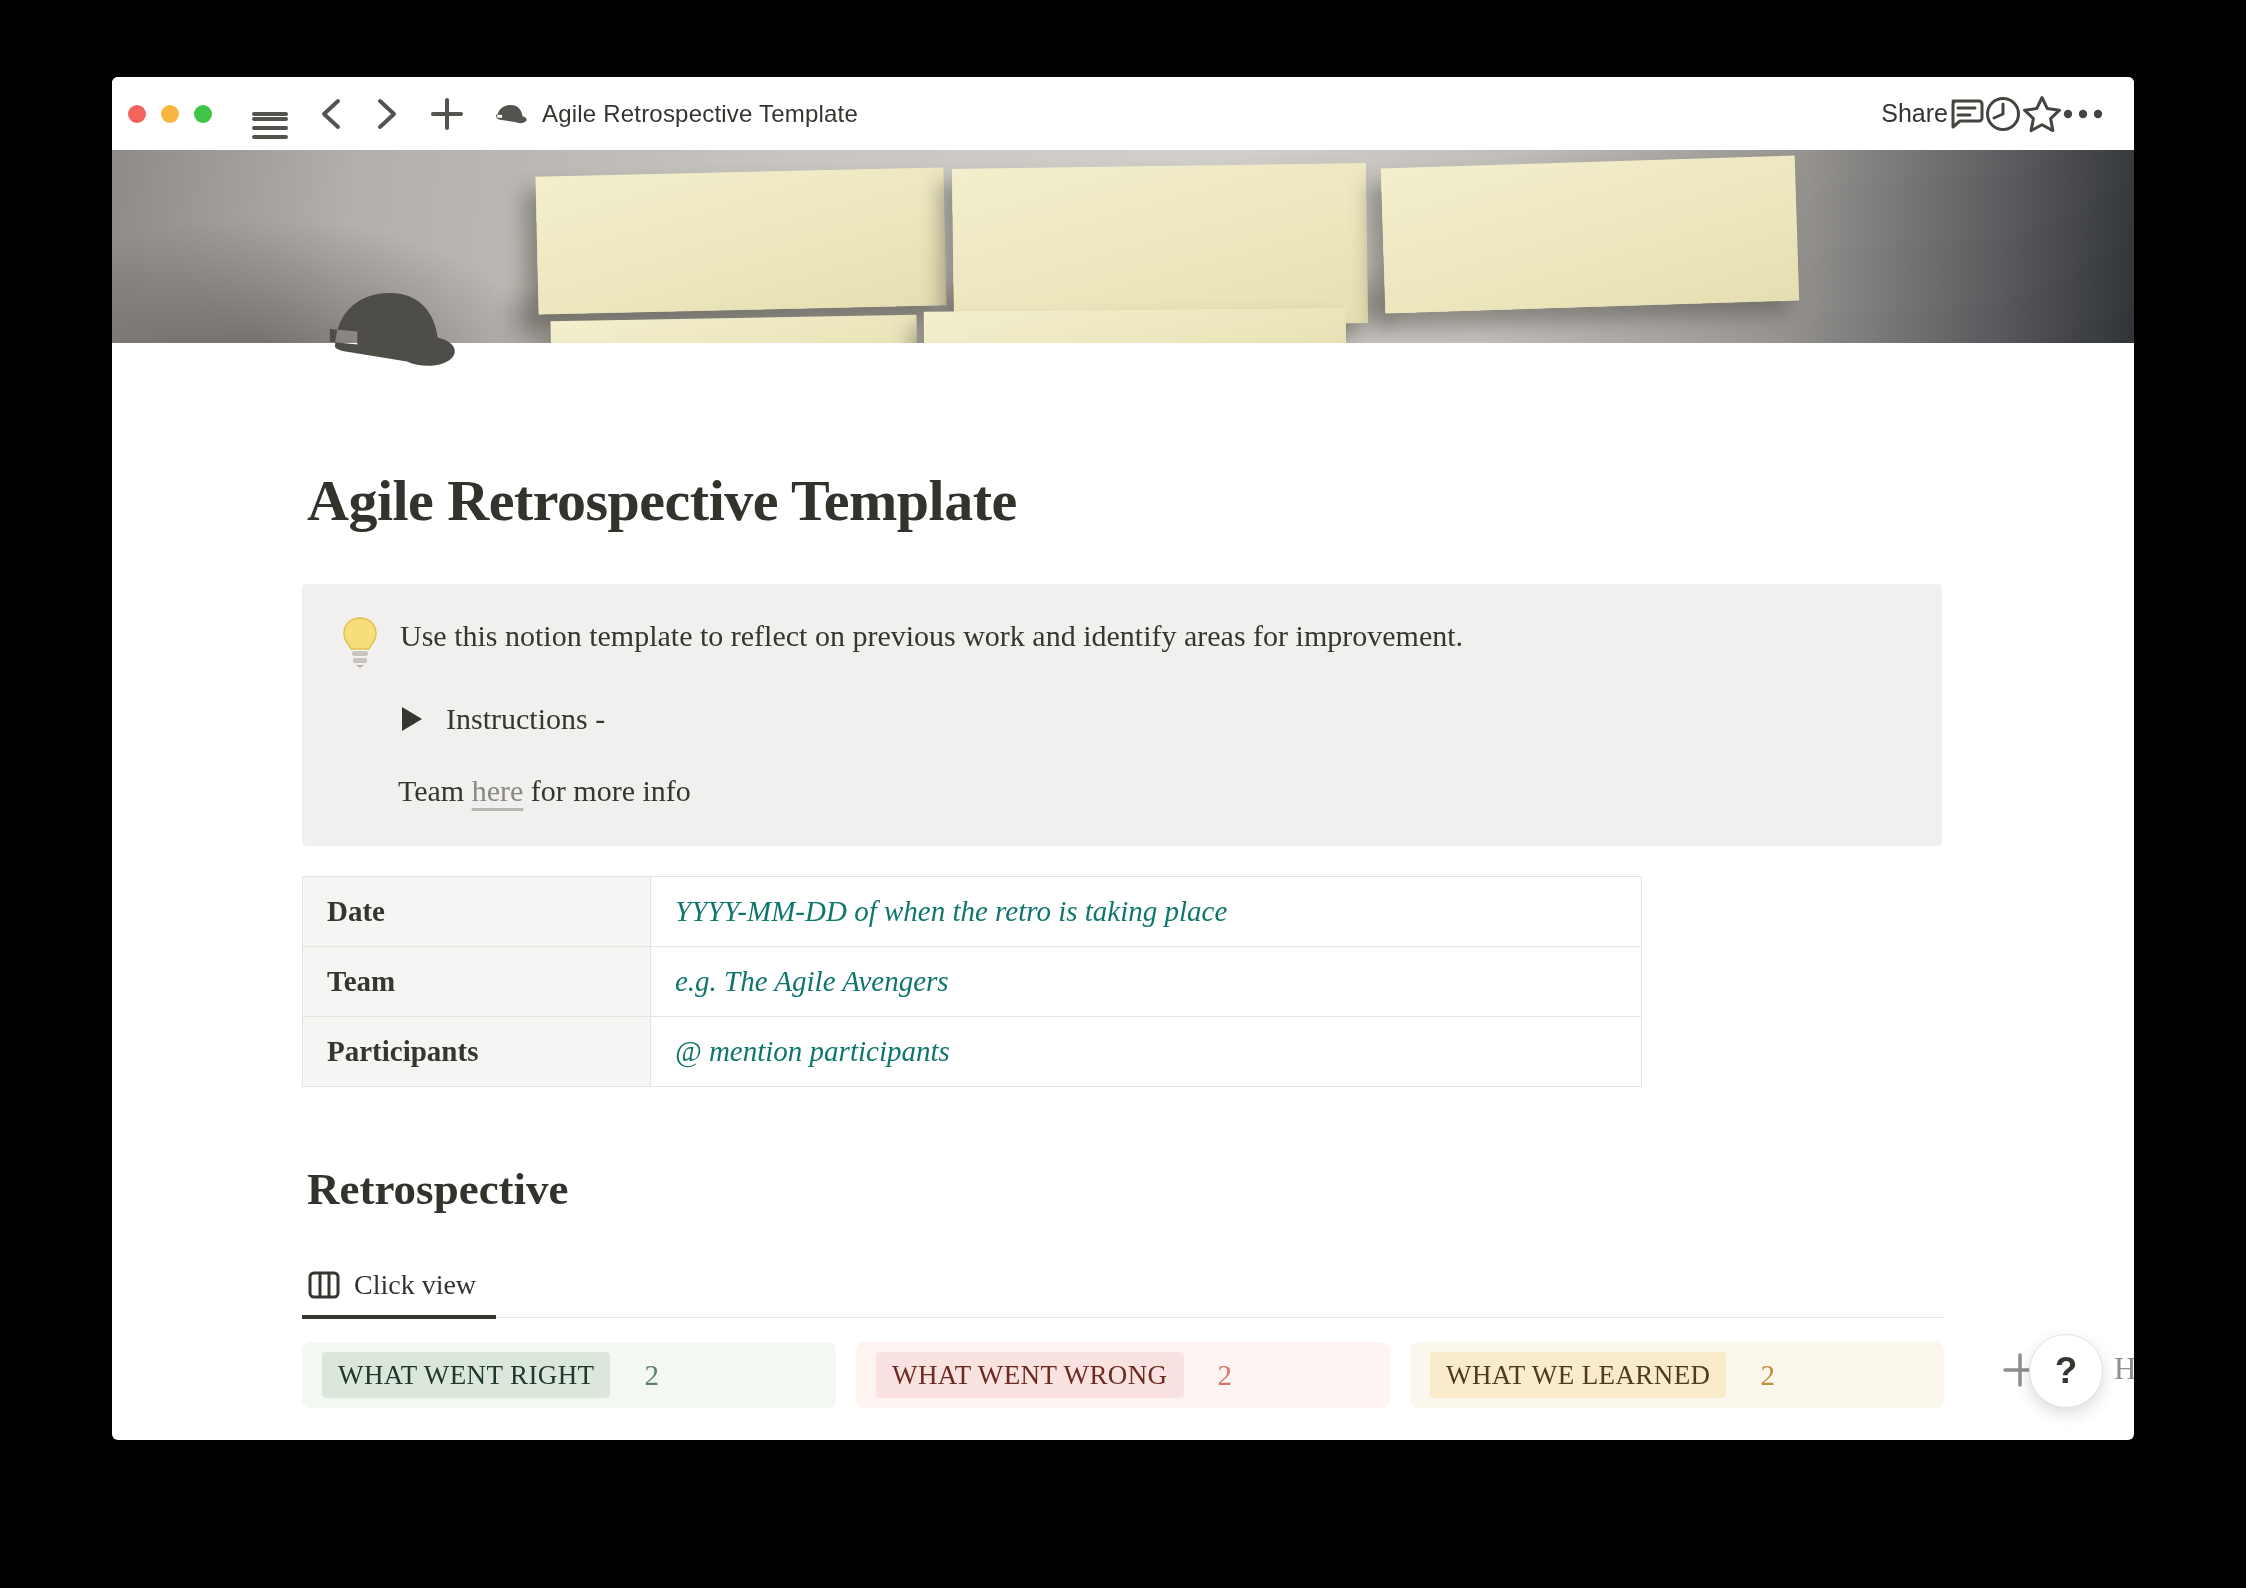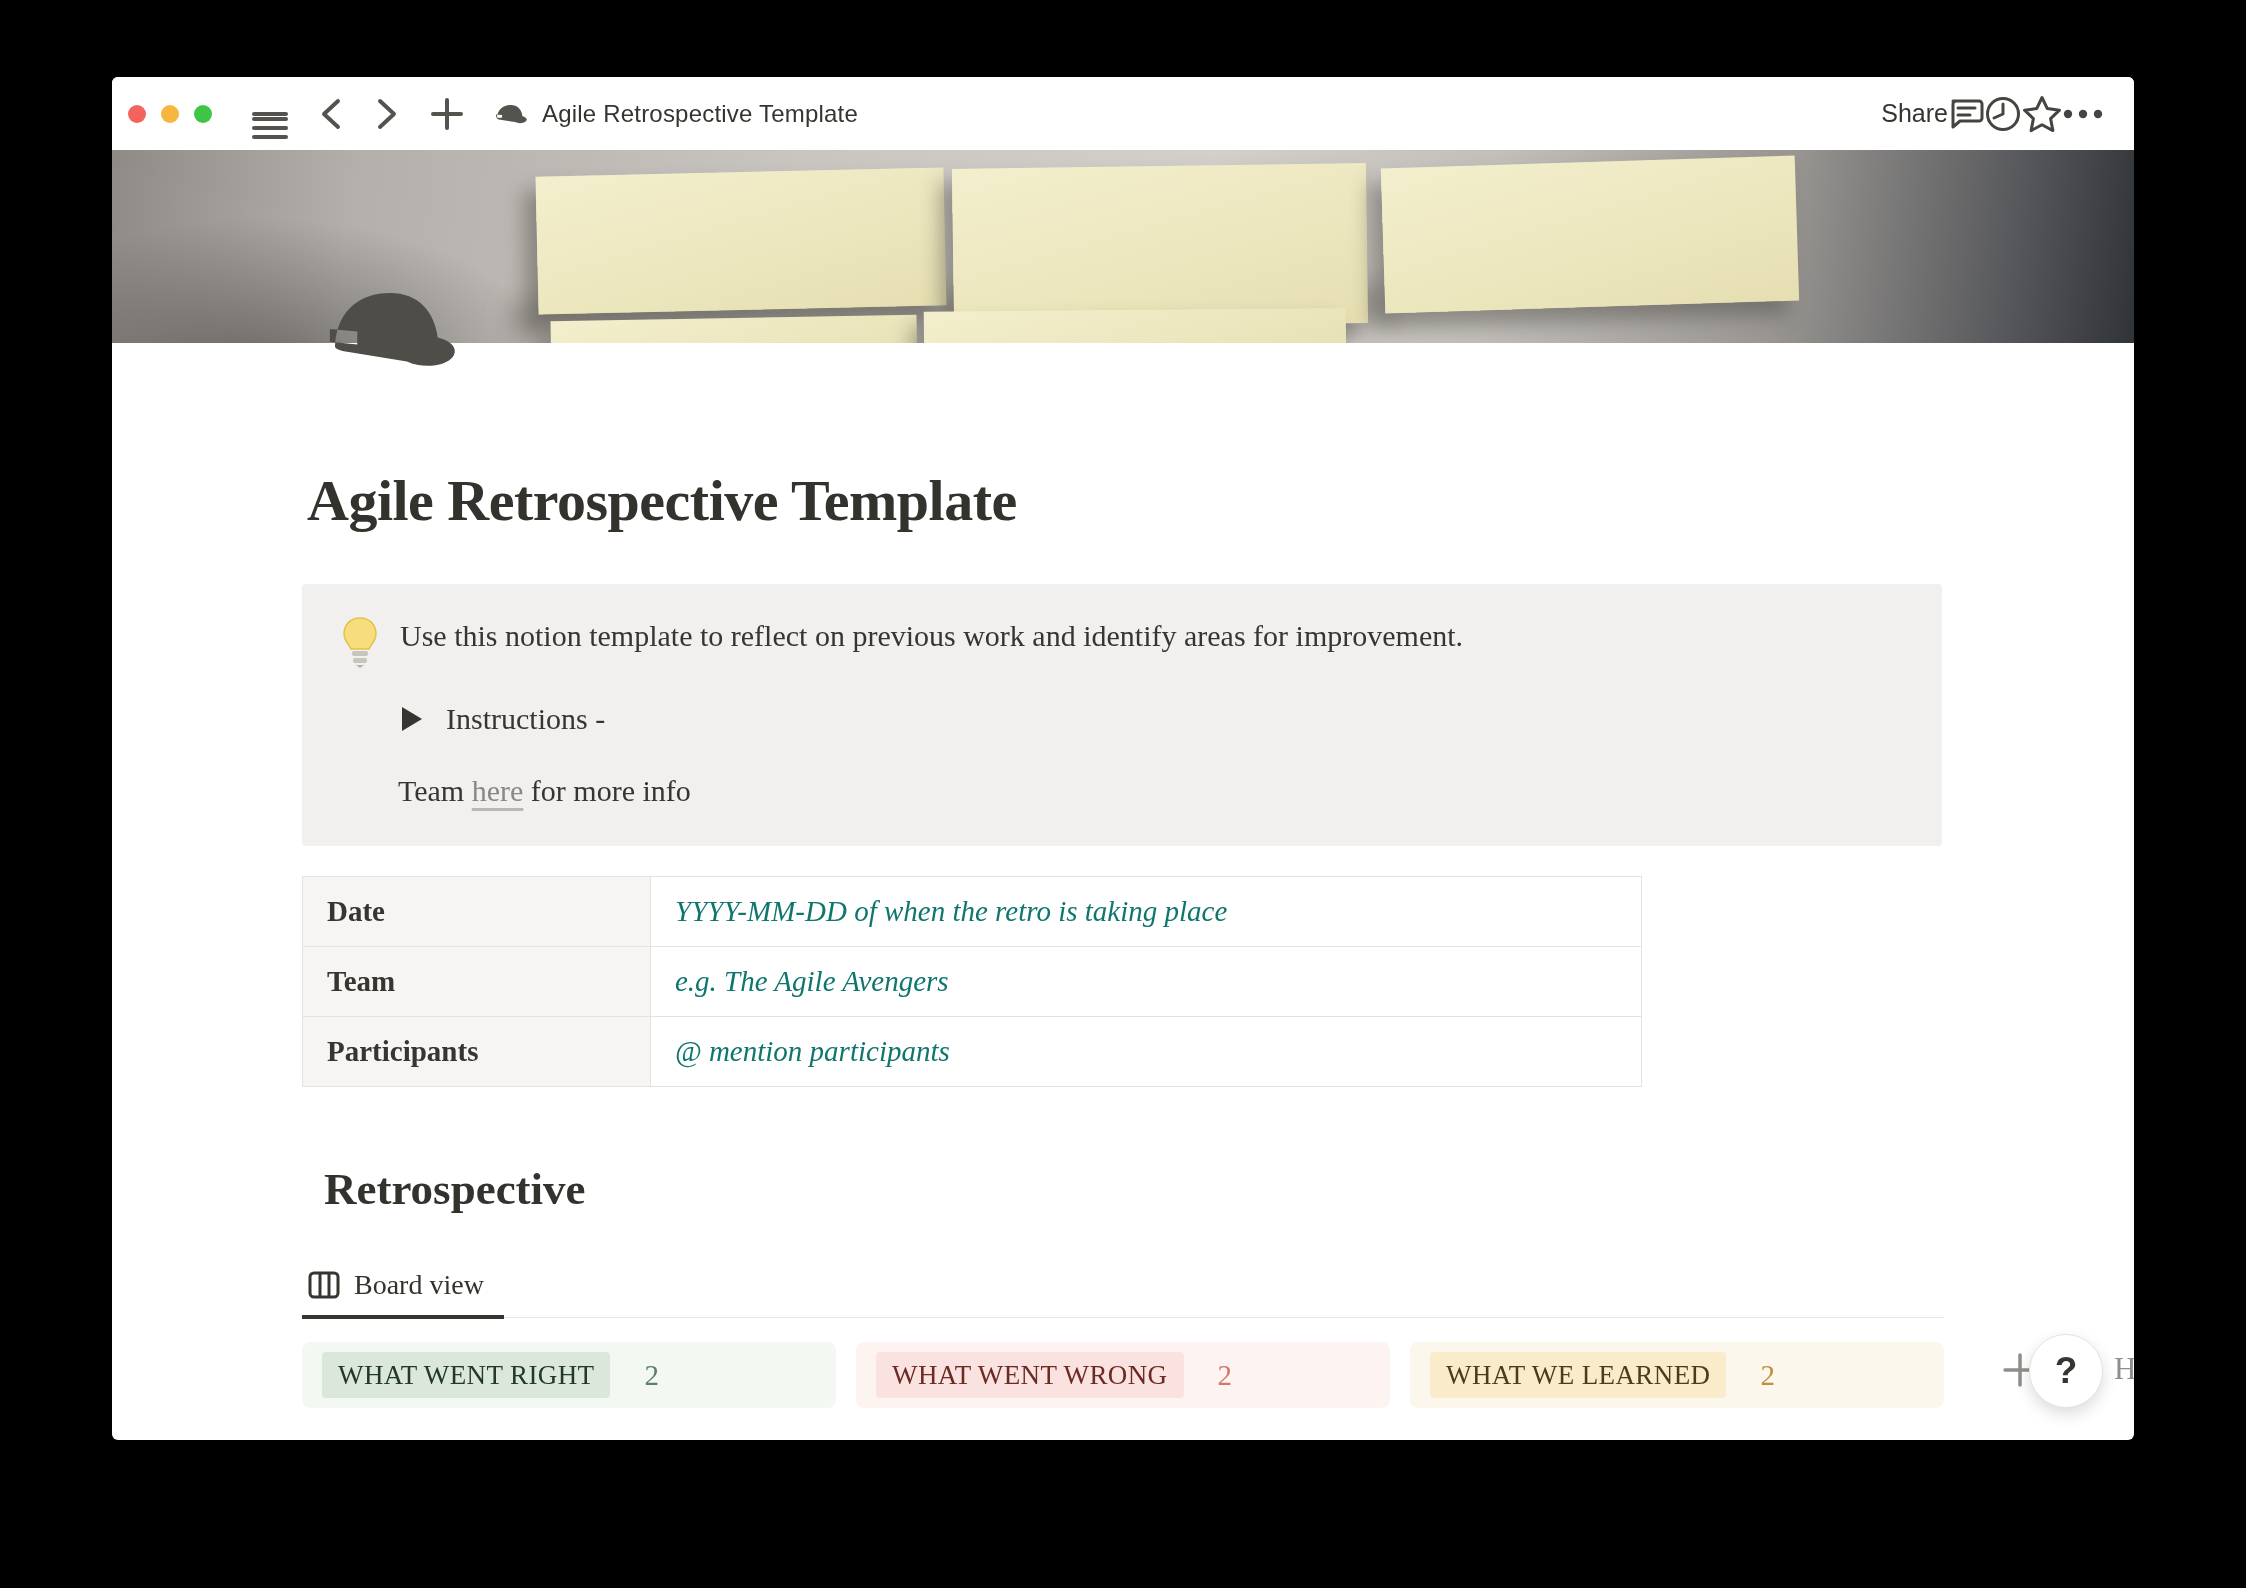--- a/index.html
+++ b/index.html
@@ -58,21 +58,21 @@
   .click-row { margin:38px 0 0 58px; font-size:30px; }
   .click-row a { color:#8a8885; text-decoration:underline; text-decoration-color:#b9b7b2;
                  text-underline-offset:7px; cursor:pointer; }
 
   table.props { margin-top:30px; width:1340px; border-collapse:collapse; table-layout:fixed; }
   table.props th { width:348px; background:#f6f5f3; text-align:left; font-weight:700; }
   table.props th, table.props td { border:1.5px solid #e4e3df; height:70px;
        font-size:29px; padding-left:24px; vertical-align:middle; }
   table.props td { color:#0f766e;font-style:italic; }
 
-  h2.section { margin:76px 0 0 22px; font-size:45px; font-weight:700; color:#33322c; }
+  h2.section { margin:76px 0 0 5px; font-size:45px; font-weight:700; color:#33322c; }
 
   .tabbar { margin-top:50px; width:1642px; border-bottom:1.5px solid #e7e6e3; }
   .tab { display:inline-flex; align-items:center; gap:14px; padding:4px 20px 14px 6px;
          border-bottom:4px solid #37352f; margin-bottom:-2px; cursor:pointer; }
   .tab-label { font-size:28px; color:#33322c; }
 
   .board { position:relative; margin-top:24px; display:flex; gap:20px; }
   .col { width:540px; height:66px; border-radius:8px; background:var(--colbg);
          display:flex; align-items:center; padding-left:20px; gap:34px; }
   .badge { height:46px; display:inline-flex; align-items:center; padding:0 16px;
@@ -219,21 +219,21 @@
 
       <h2 class="section">Retrospective</h2>
 
       <div class="tabbar">
         <div class="tab">
           <svg width="32" height="28" viewBox="0 0 32 28">
             <rect x="2" y="2" width="28" height="24" rx="4" fill="none" stroke="#37352f" stroke-width="3"></rect>
             <line x1="12" y1="2" x2="12" y2="26" stroke="#37352f" stroke-width="3"></line>
             <line x1="21" y1="2" x2="21" y2="26" stroke="#37352f" stroke-width="3"></line>
           </svg>
-          <span class="tab-label">Board view</span>
+          <span class="tab-label">Click view</span>
         </div>
       </div>
 
       <div class="board" id="board">
   <div class="col" style="--colbg: #f3f8f3; --badgebg: #dbe7db; --badgetext: #22382c; --countcolor: #5d7f6b;">
     <span class="badge">WHAT WENT RIGHT</span>
     <span class="count">2</span>
   </div>
 
   <div class="col" style="--colbg: #fdf4f2; --badgebg: #f9e2df; --badgetext: #6b2b23; --countcolor: #d5766c;">

